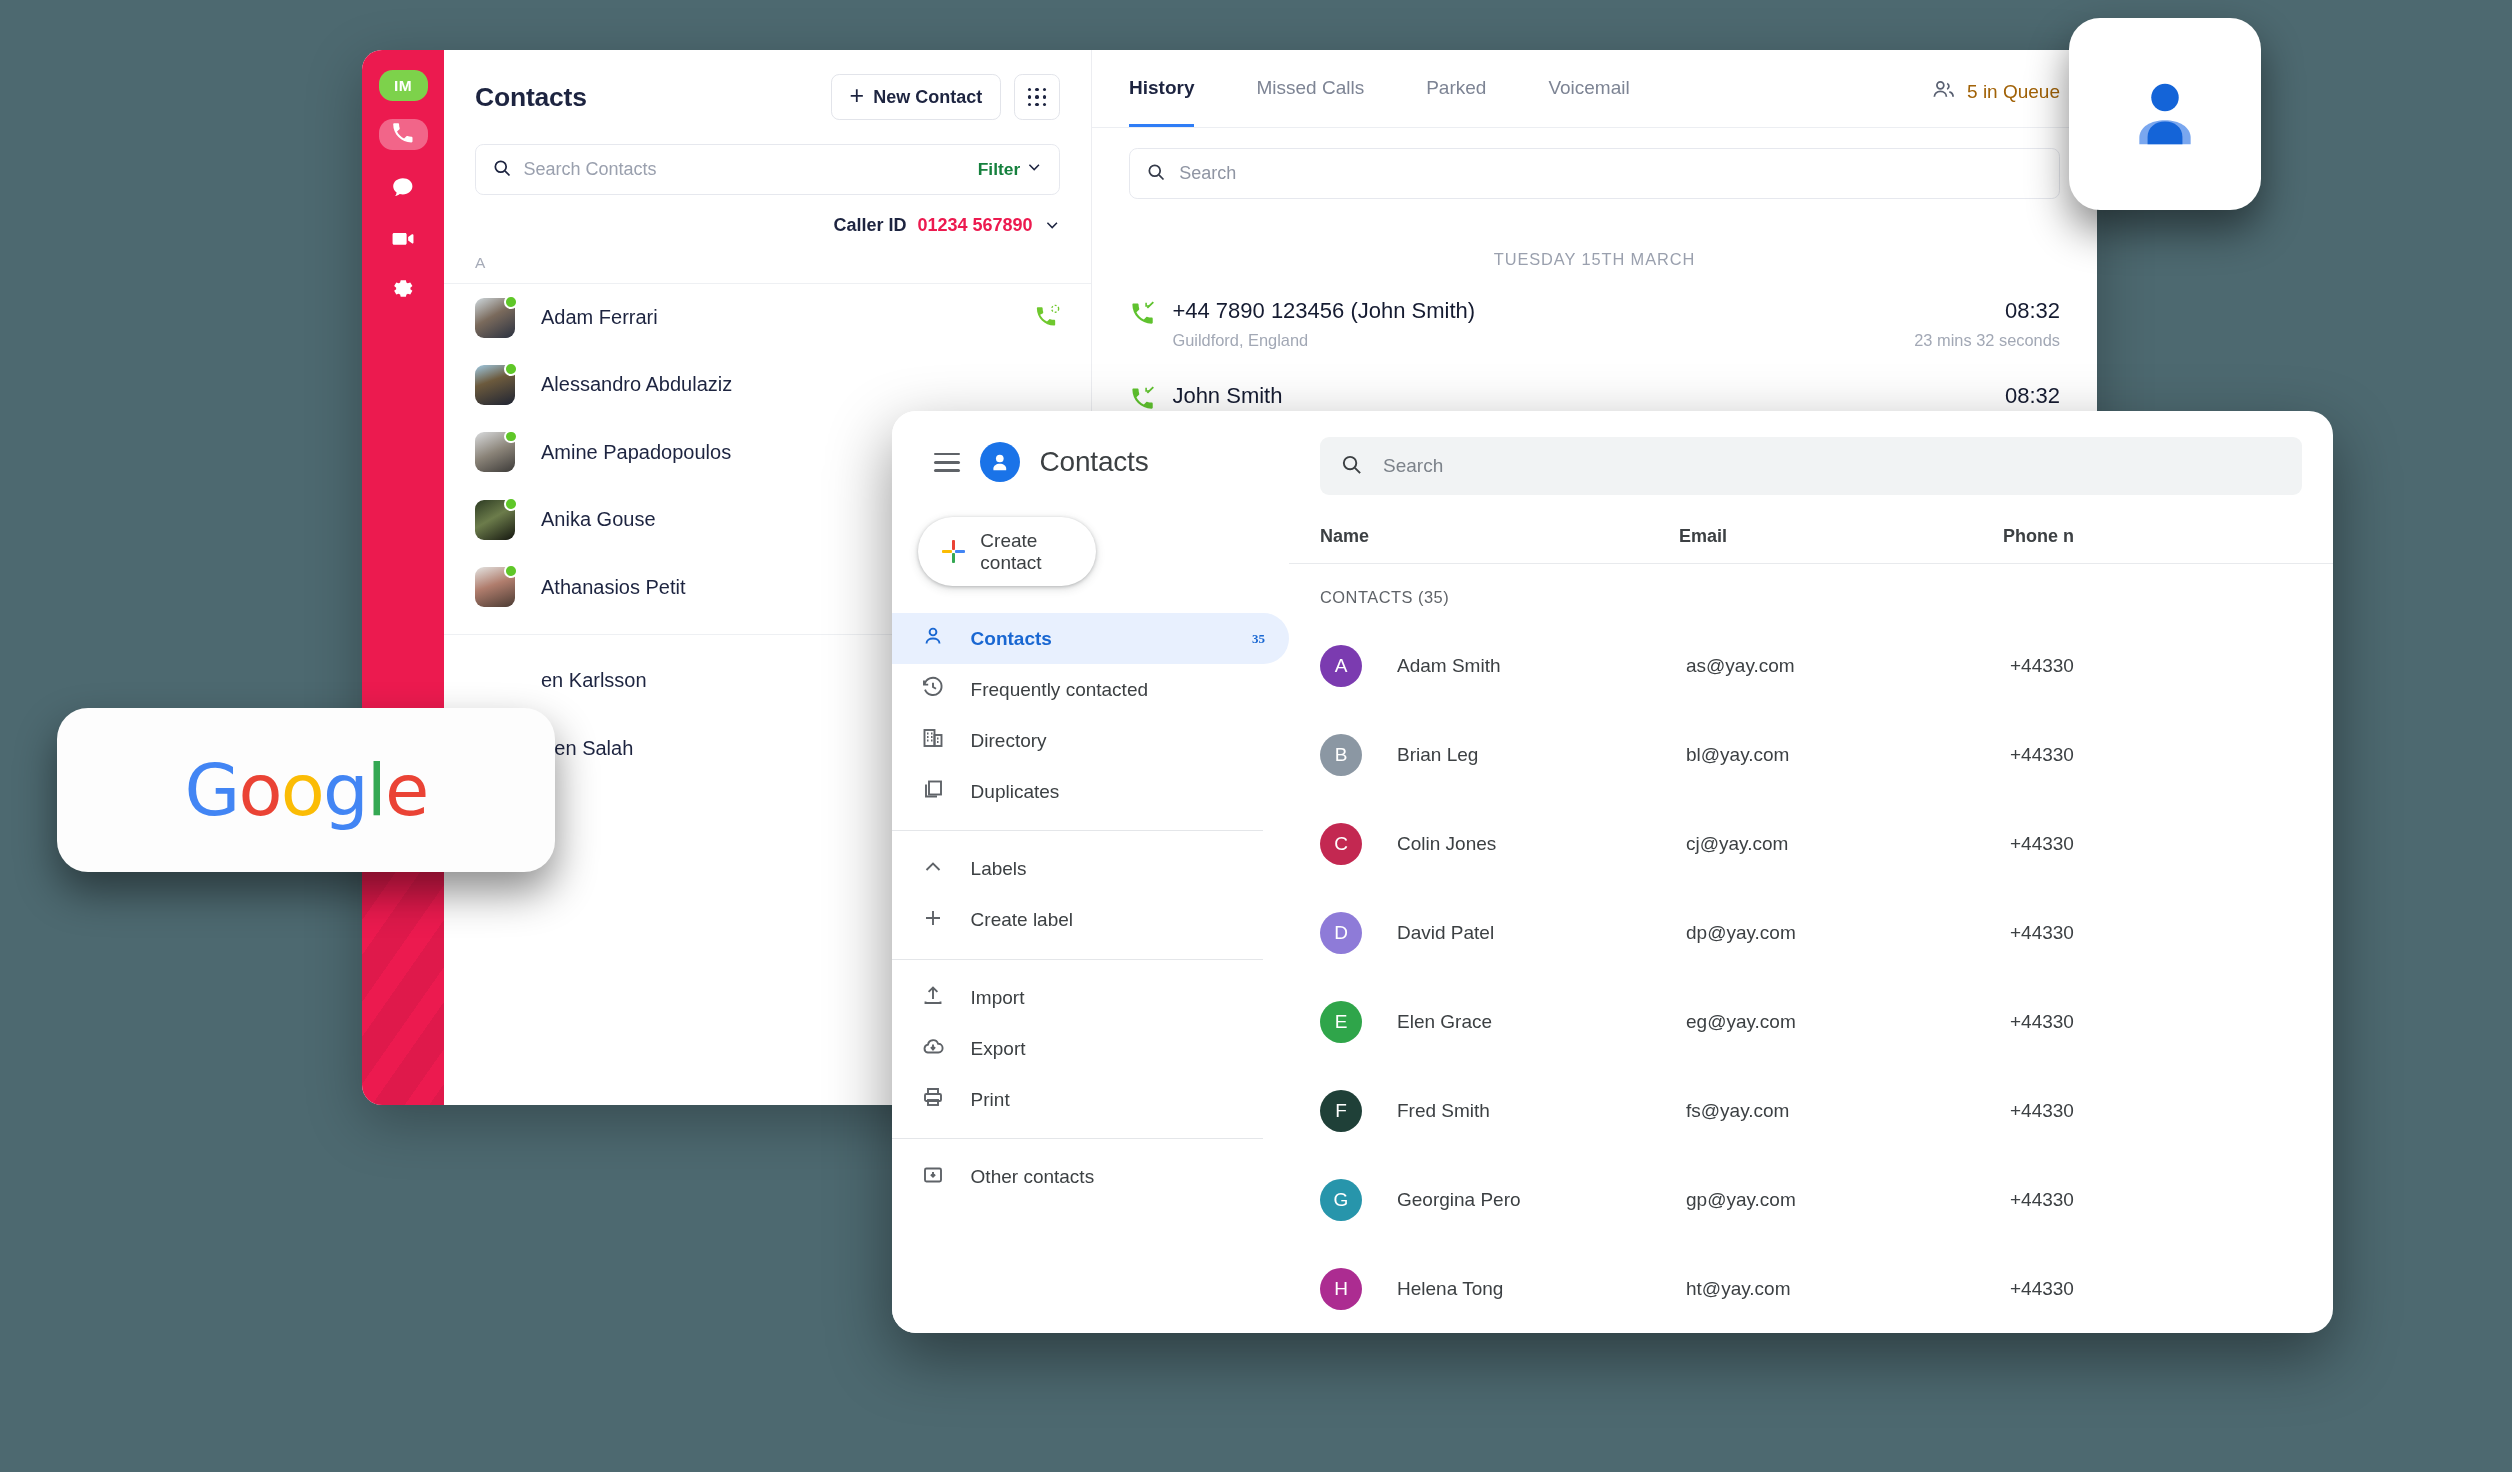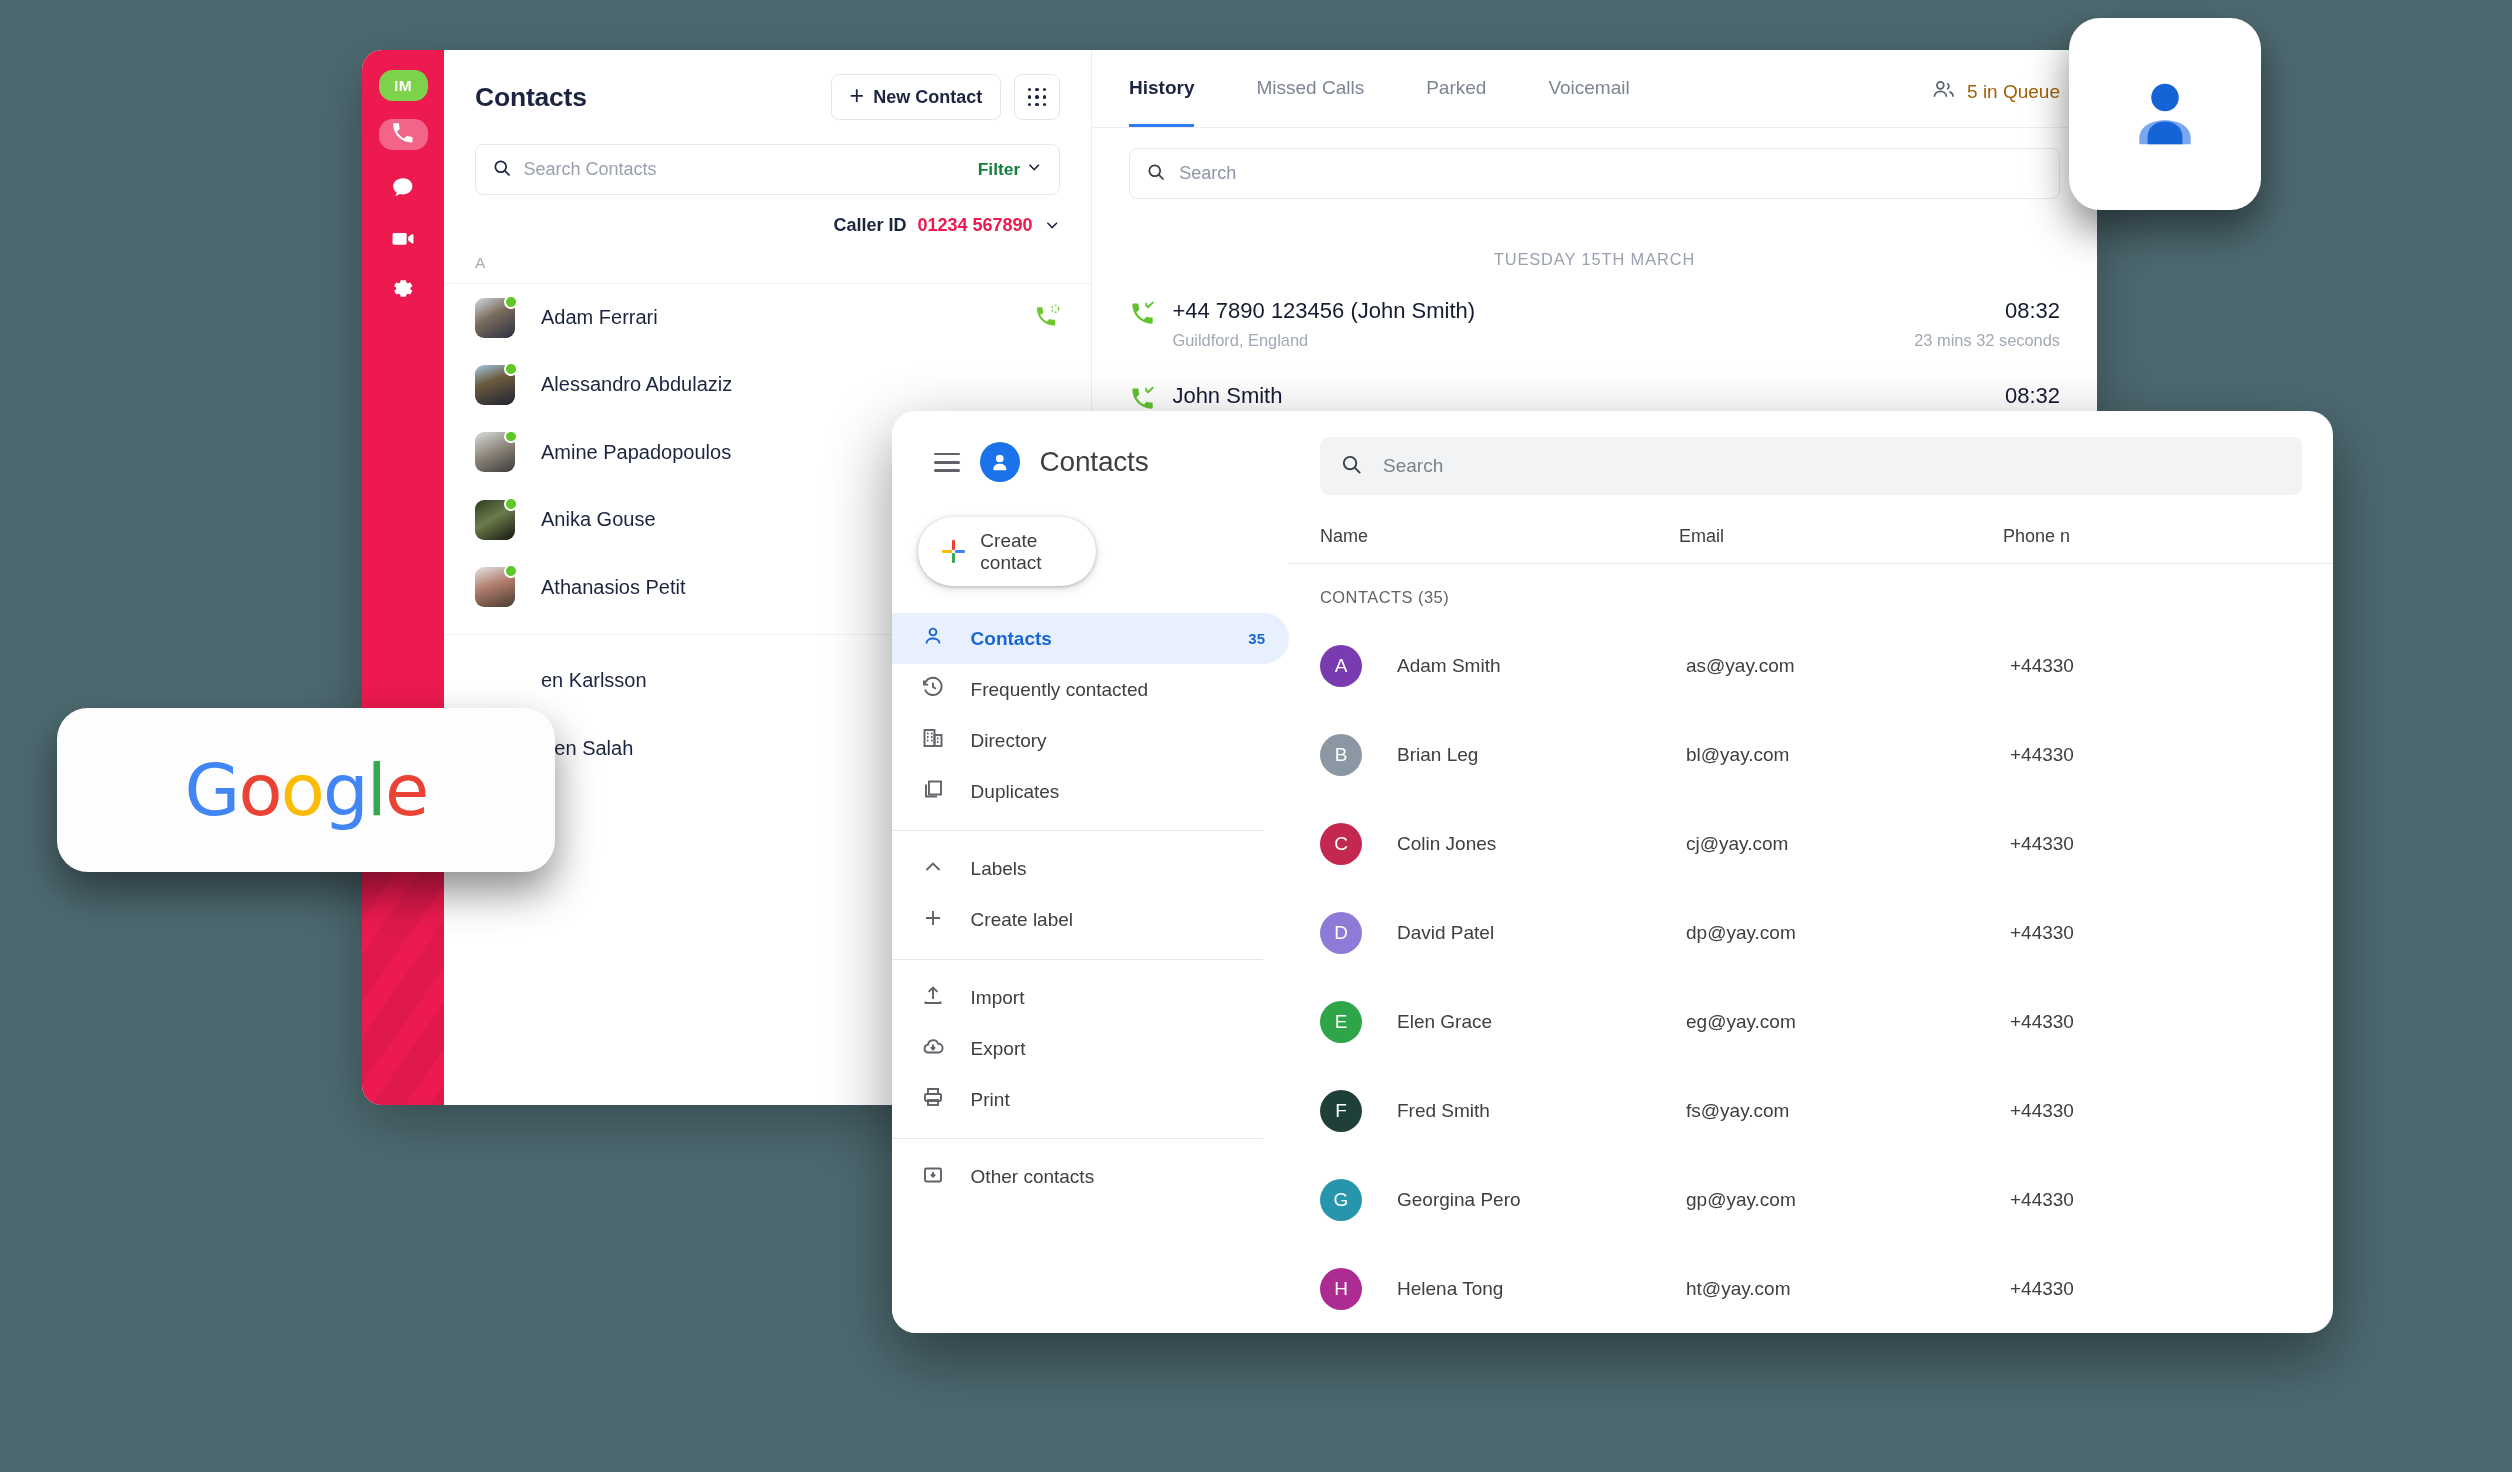--- a/index.html
+++ b/index.html
@@ -190,35 +190,35 @@
 
   .gnav { margin-top: 27px; }
   .gnav-item {
     display: flex; align-items: center; gap: 25.6px;
     height: 51px; padding: 0 24px 0 29px;
     font-size: 19px; color: #3c4043;
     border-radius: 0 25.6px 25.6px 0;
   }
   .gnav-item.sel { background: #e8f0fe; color: #1967d2; font-weight: 600; }
   .gnav-item .lbl { flex: 1; }
-  .gnav-item .cnt { font-size: 15px; }
+  .gnav-item .cnt { font-size: 13px; font-family: Liberation Serif, serif; }
   .gnav-item svg { width: 24px; height: 24px; fill: none; stroke: #5f6368; stroke-width: 1.9; }
   .gnav-item.sel svg { stroke: #1967d2; fill:none; }
   .gnav-sep { height: 0.9px; background: #e4e6e9; margin: 12.8px 25.6px 12.8px 0; }
 
   .gmain { flex: 1; padding: 25.6px 0 0 0; min-width: 0; }
   .gsearch {
     margin: 0 31px 0 31px; height: 58px; border-radius: 9px;
     background: #f1f3f4; display: flex; align-items: center; gap: 20px; padding: 0 20px;
   }
   .gsearch .ph { color: #7c828a; font-size: 19px; }
   .gtable { margin-top: 31px; }
   .gthead {
     display: flex; padding: 0 0 16.4px 31px; border-bottom: 0.9px solid #e8eaed;
-    font-size: 18px; color: #3c4043; font-weight: 400;
+    font-size: 18px; color: #3c4043; font-weight: 700;
   }
   .gcount { padding: 24px 0 14.6px 31px; font-size: 16.4px; color: #5f6368; letter-spacing: 0.5px;}
   .grow { display: flex; align-items: center; padding: 0 0 0 31px; height: 89px;}
   .gav {
     width: 42px; height: 42px; border-radius: 50%;
     display: flex; align-items: center; justify-content: center;
     color: #fff; font-size: 19px; flex: 0 0 42px;
   }
   .c-name { width: 324px; padding-left: 35px; font-size: 19px; color: #3c4043; }
   .c-mail { width: 324px; font-size: 19px; color: #3c4043; }

